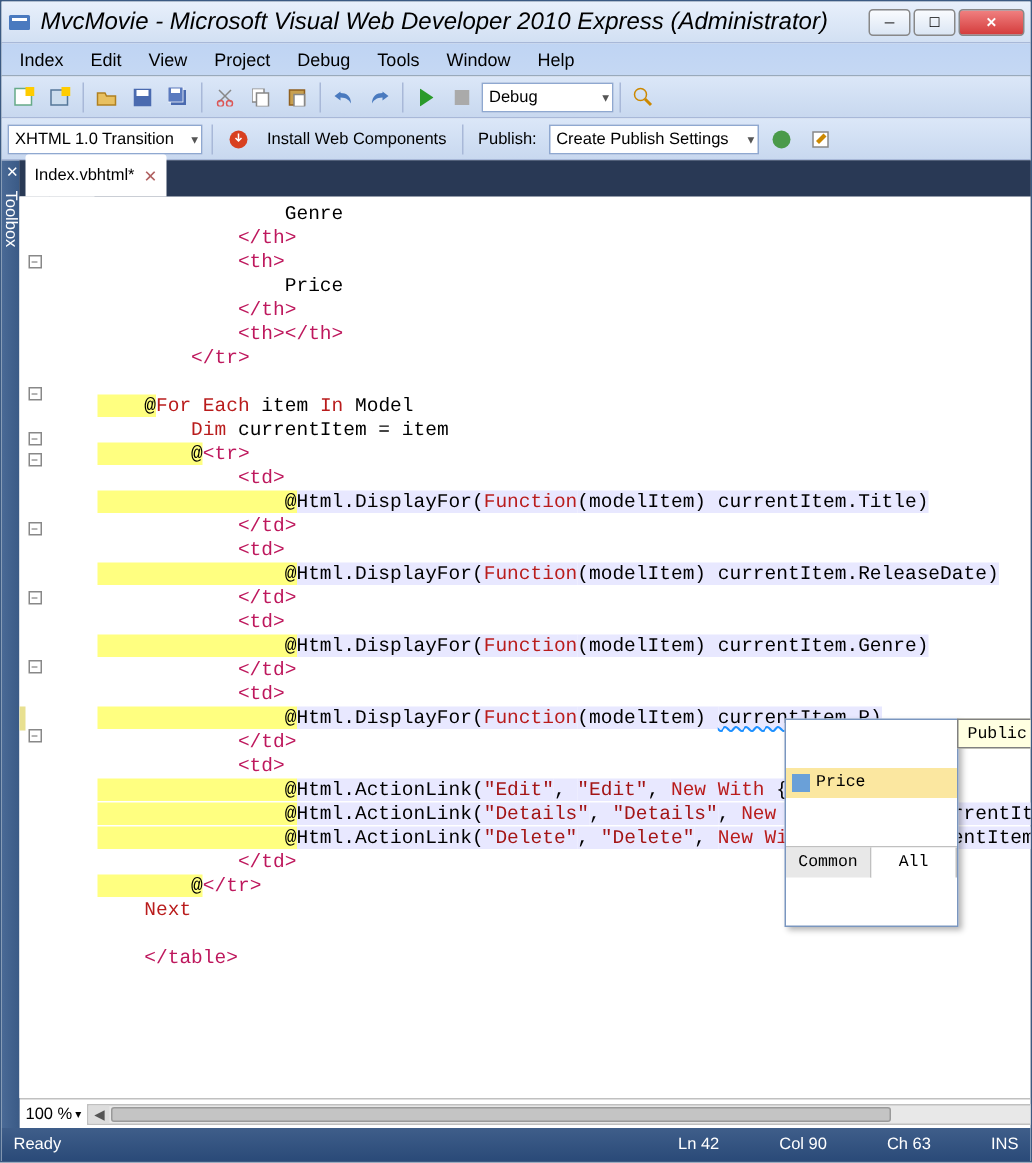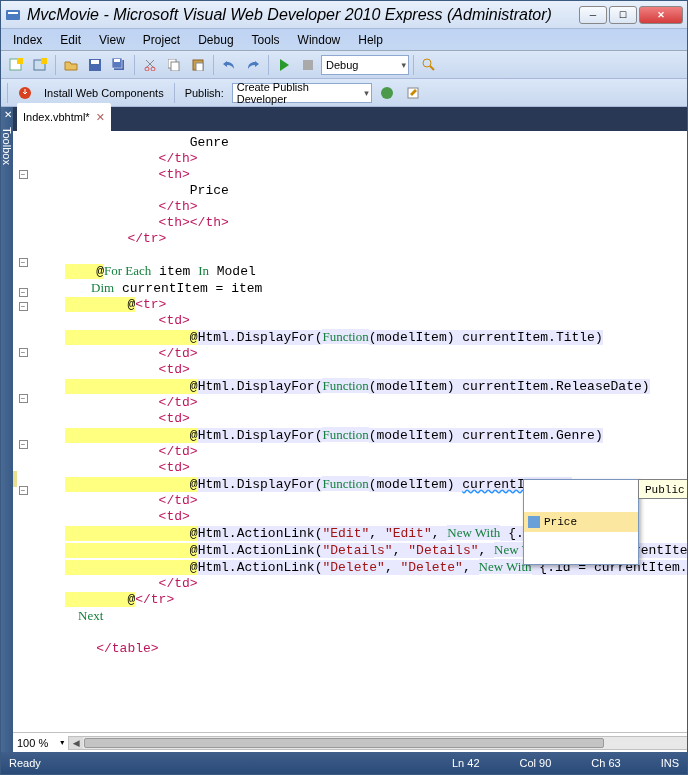--- a/index.html
+++ b/index.html
@@ -25,29 +25,29 @@
 .editor-area { flex: 1; display: flex; flex-direction: column; background: #293955; }
 .tabbar { height: 24px; background: #293955; display: flex; align-items: flex-end; padding-left: 4px; position: relative; }
 .tab { background: #fff; height: 22px; display: flex; align-items: center; padding: 14px 6px; border-radius: 2px 2px 0 0; font-size: 11px; gap: 6px; }
 .tab .close-x { font-size: 11px; color: #b06060; cursor: pointer; }
 .code-host { flex: 1; background: #fff; margin: 0 4px 0 0; display: flex; position: relative; }
 .gutter { width: 30px; background: #fff; border-right: 0; }
 .outline { width: 20px; background: #fff; padding-top: 4px; }
 .outline .om { width: 9px; height: 9px; border: 1px solid #888; margin: 3px auto 0; font-size: 8px; line-height: 7px; text-align: center; color: #555; }
 .code { flex: 1; font-family: Consolas, "Courier New", monospace; font-size: 13px; line-height: 16px; padding: 4px 0 4px 2px; white-space: pre; overflow: hidden; position: relative; }
 .bottombar { height: 20px; background: #fff; border-top: 1px solid #c0c0c0; display: flex; align-items: center; padding: 0 4px; gap: 4px; font-size: 11px; }
-.bottombar .zoom { display: flex; align-items: center; gap: 12px; }
+.bottombar .zoom { display: flex; align-items: center; gap: 2px; }
 .hscroll-track { flex: 1; height: 14px; background: #e8e8e8; border: 1px solid #c0c0c0; position: relative; }
 .hscroll-track .hthumb { position: absolute; top: 1px; bottom: 1px; left: 15px; width: 520px; background: #c4c4c4; border: 1px solid #9a9a9a; border-radius: 2px; }
 .hscroll-track .harrow { position: absolute; top: 0; bottom: 0; width: 14px; background: #ddd; font-size: 9px; text-align: center; line-height: 12px; color: #555; }
 .hscroll-track .harrow.l { left: 0; }
 .statusbar { height: 22px; background: linear-gradient(#3f5e8a,#2a4a78); color: #fff; display: flex; align-items: center; padding: 0 8px; font-size: 11px; gap: 40px; }
 .statusbar .sp { flex: 1; }
 
-.kw { color: #15803d; font-family: Liberation Serif, serif; }
+.kw { color: #b91c1c; }
 .at { background: #ffff80; }
 .str { color: #a31515; }
 .tag { color: #be185d; }
 .razor-bg { background: #e8e8ff; }
 .wavy { text-decoration: underline wavy #1e90ff; }
 .intellisense { position: absolute; top: 348px; left: 460px; display: flex; }
 .is-left { background: #fff; border: 1px solid #7a96bf; box-shadow: 2px 2px 4px rgba(0,0,0,0.3); width: 116px; }
 .is-item { background: #fbe7a0; padding: 2px 4px; display: flex; gap: 4px; align-items: center; font-size: 11px; }
 .is-item .picon { width: 12px; height: 12px; background: #6aa0d8; }
 .is-tabs { display: flex; border-top: 1px solid #c0c0c0; }
@@ -165,32 +165,35 @@
   <div class="tsep"></div>
   <div class="tbtn">
       <svg width="14" height="14">
         <circle cx="5" cy="5" r="4" fill="none" stroke="#c80"></circle>
         <path d="M8 8l4 4" stroke="#c80" stroke-width="2"></path>
       </svg>
     </div>
 </div>
 
 <div class="toolbar2">
+  <div class="tselect" style="width:130px">
+      <span>XHTML 1.0 Transition</span>
+    </div>
   <div class="tsep"></div>
   <div class="tbtn">
       <svg width="14" height="14">
         <circle cx="7" cy="7" r="6" fill="#d84020"></circle>
         <path d="M7 3v5M5 6l2 2 2-2" stroke="#fff" fill="none"></path>
       </svg>
     </div>
   <span class="tlabel">Install Web Components</span>
   <div class="tsep"></div>
   <span class="tlabel">Publish:</span>
   <div class="tselect" style="width:140px">
-      <span>Create Publish Developer</span>
+      <span>Create Publish Settings</span>
     </div>
   <div class="tbtn">
       <svg width="14" height="14">
         <circle cx="7" cy="7" r="6" fill="#4a9a4a"></circle>
       </svg>
     </div>
   <div class="tbtn">
       <svg width="14" height="14">
         <rect x="2" y="2" width="10" height="10" fill="#fff" stroke="#888"></rect>
         <path d="M9 3l2 2-5 5-2-2z" fill="#c80"></path>
@@ -264,20 +267,24 @@
 <span class="at">        @</span><span class="tag">&lt;/tr&gt;</span>
 <span class="kw">    Next</span>
 <span></span>
 <span class="tag">    &lt;/table&gt;</span>
 <div class="intellisense">
   <div class="is-left">
     <div class="is-item">
       <span class="picon"></span>
       <span>Price</span>
     </div>
+    <div class="is-tabs">
+      <div class="is-tab">Common</div>
+      <div class="is-tab active">All</div>
+    </div>
   </div>
   <div class="is-right">Public Prope</div>
 </div>
 </div>
 
     </div>
     <div class="bottombar">
       <div class="zoom">
           <span>100 %</span>
           <span style="font-size:8px">▾</span>

